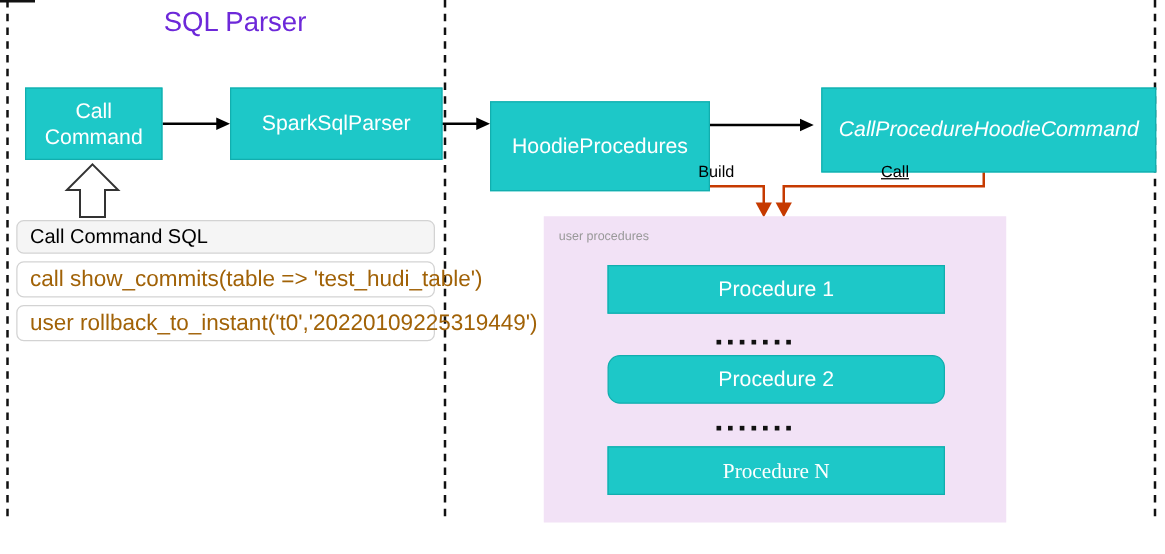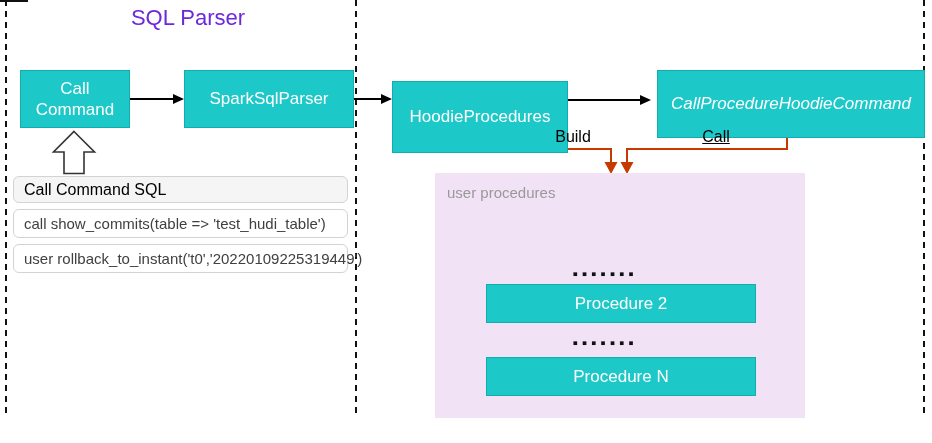--- a/index.html
+++ b/index.html
@@ -16,39 +16,39 @@
   .title-right{left:641px;}
 
   .node{position:absolute;background:var(--teal);border:1px solid var(--teal-border);
         color:#fff;display:flex;align-items:center;justify-content:center;text-align:center;
         font-size:17px;line-height:1.25;box-sizing:border-box;}
   .node-call-command{left:20px;top:70px;width:110px;height:58px;padding:0 0;}
   .node-spark{left:184px;top:70px;width:170px;height:58px;}
   .node-hoodie{left:392px;top:68px;width:176px;height:72px;margin-top:13px;}
   .node-cphc{left:657px;top:70px;width:268px;height:68px;font-style:italic;}
 
-  .edge-label{position:absolute;transform:translate(-50%,-50%);font-size:16px;color:#000;white-space:nowrap;}
+  .edge-label{position:absolute;transform:translate(-50%,-50%);font-size:13px;color:#000;white-space:nowrap;}
   .label-build{left:573px;top:137px;}
   .label-call{left:716px;top:137px;text-decoration:underline;}
 
   .sql-table{position:absolute;left:13px;top:176px;width:335px;text-align:center;}
   .sql-header{box-sizing:border-box;width:100%;height:27px;background:var(--table-header-bg);
       border:1px solid var(--table-border);border-radius:6px;display:flex;align-items:center;
       padding:0 10px;font-size:16px;color:#000;}
   .sql-row{box-sizing:border-box;width:100%;height:29px;background:#fff;border:1px solid var(--table-border);
-      border-radius:6px;display:flex;align-items:center;padding:0 10px;font-size:15px;color:#404040;
+      border-radius:6px;display:flex;align-items:center;padding:0 10px;font-size:18px;color:#a16207;
       margin-top:6px;white-space:nowrap;}
 
   .proc-panel{position:absolute;left:435px;top:173px;width:370px;height:245px;background:var(--purple);}
-  .proc-panel-label{position:absolute;left:12px;top:11px;font-size:15px;color:var(--label-gray);}
+  .proc-panel-label{position:absolute;left:12px;top:11px;font-size:10px;color:var(--label-gray);}
   .proc-box{position:absolute;left:51px;width:270px;height:39px;background:var(--teal);border:1px solid var(--teal-border);
       color:#fff;display:flex;align-items:center;justify-content:center;font-size:17px;box-sizing:border-box;}
   .proc-1{top:39px;}
-  .proc-2{top:111px;}
-  .proc-n{top:184px;}
+  .proc-2{top:111px;border-radius:10px;}
+  .proc-n{top:184px;font-family:Liberation Serif, serif;}
   .dots-row{position:absolute;left:51px;width:270px;text-align:center;transform:translateX(-16px);
       font-size:15px;letter-spacing:4px;color:var(--ink);line-height:1;}
   .dots-a{top:93px;}
   .dots-b{top:162px;}
 </style>
 </head>
 <body>
 
 <div class="canvas">
 
@@ -95,19 +95,20 @@
   <div class="edge-label label-call">Call</div>
 
   <div class="sql-table">
     <div class="sql-header">Call Command SQL</div>
     <div class="sql-row">call show_commits(table =&gt; 'test_hudi_table')</div>
     <div class="sql-row">user rollback_to_instant('t0','20220109225319449')</div>
   </div>
 
   <div class="proc-panel">
     <div class="proc-panel-label">user procedures</div>
+    <div class="proc-box proc-1">Procedure 1</div>
     <div class="dots-row dots-a">▪▪▪▪▪▪▪</div>
     <div class="proc-box proc-2">Procedure 2</div>
     <div class="dots-row dots-b">▪▪▪▪▪▪▪</div>
     <div class="proc-box proc-n">Procedure N</div>
   </div>
 
 </div>
 
 </body></html>

